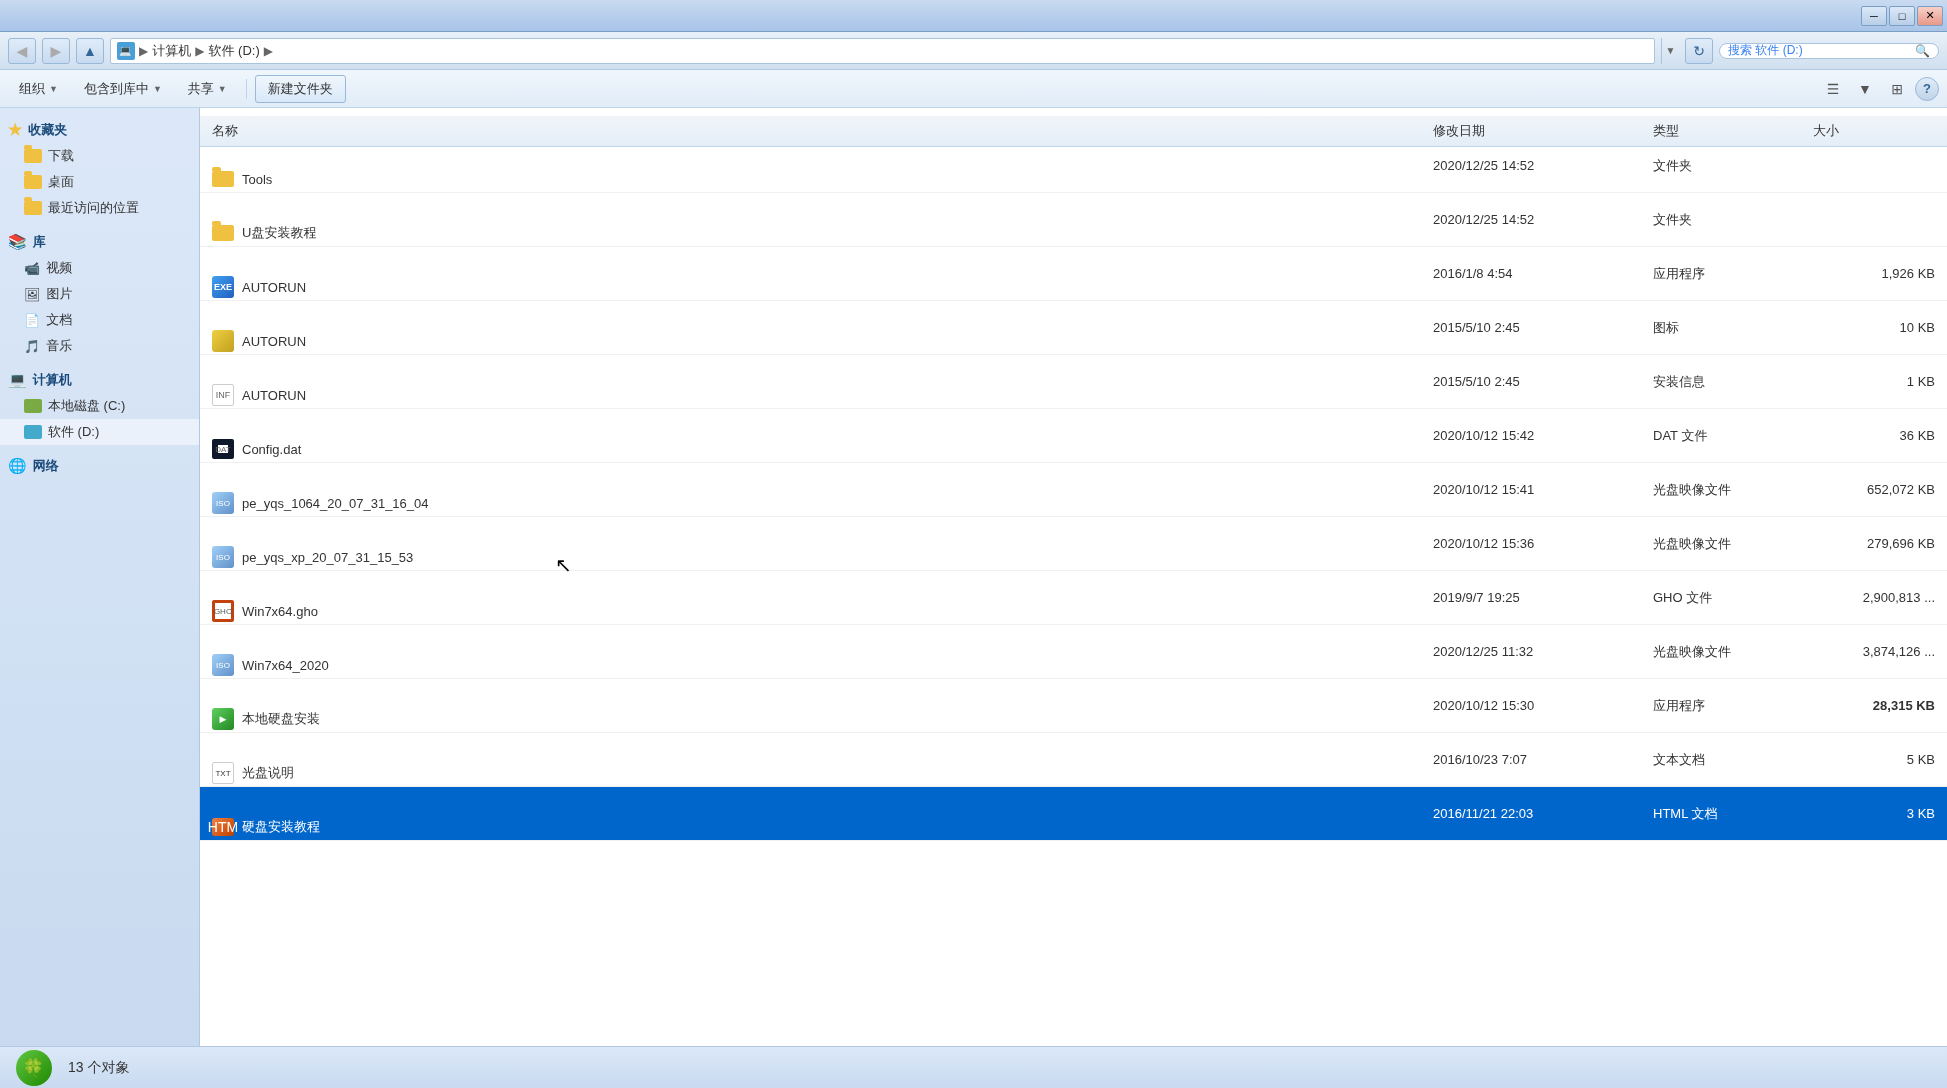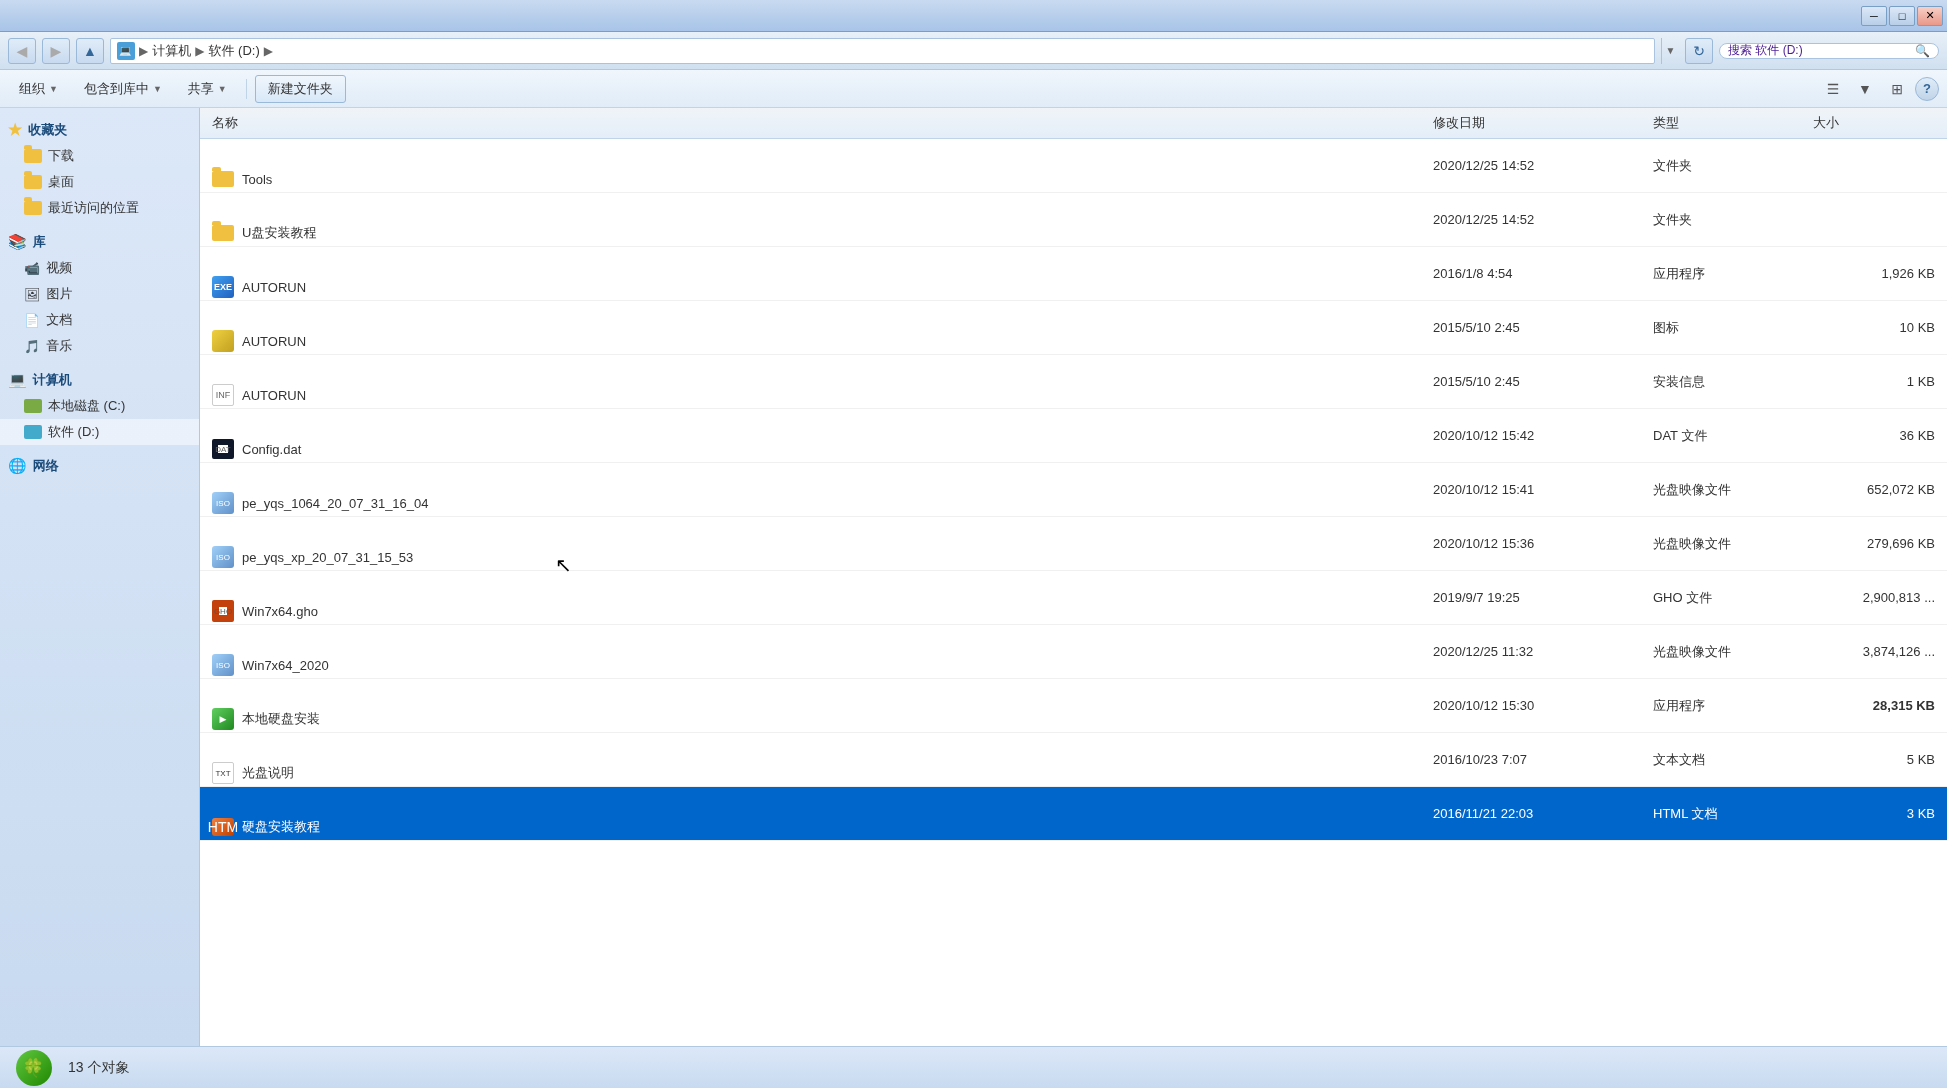--- a/index.html
+++ b/index.html
@@ -117,21 +117,21 @@
     .search-box {
       width: 220px;
       height: 16px;
       border: 1px solid #aac4e0;
       border-radius: 13px;
       display: flex;
       align-items: center;
       padding: 0 8px;
       background: white;
       gap: 12px;
-      color: #4c1d95;
+      color: #3b82f6;
       font-size: 12px;
     }
 
     
     .toolbar {
       height: 38px;
       background: linear-gradient(to bottom, #f0f6fc 0%, #e0ecf8 100%);
       display: flex;
       align-items: center;
       padding: 0 8px;
@@ -270,21 +270,21 @@
     .column-header {
       display: grid;
       grid-template-columns: 1fr 220px 160px 130px;
       padding: 6px 8px;
       background: linear-gradient(to bottom, #f0f4f8, #e4eef8);
       border-bottom: 1px solid #c0d4e8;
       font-size: 13px;
       color: #333;
       font-weight: normal;
       position: sticky;
-      top: 0;
+      top: 8px;
     }
     .col-header {
       padding: 0 4px;
       cursor: pointer;
     }
     .file-row {
       display: grid;
       grid-template-columns: 1fr 220px 160px 130px;
       padding: 4px 8px;
       align-items: center;
@@ -376,21 +376,21 @@
       display: flex;
       align-items: center;
       justify-content: center;
       font-size: 8px;
       color: white;
     }
     .gho-icon {
       width: 22px;
       height: 22px;
       background: white;
-      border: 7px solid #c2410c;
+      border: 3px solid #c2410c;
       border-radius: 2px;
       display: flex;
       align-items: center;
       justify-content: center;
       font-size: 8px;
       color: #555;
     }
     .app-exe-icon {
       width: 22px;
       height: 22px;

